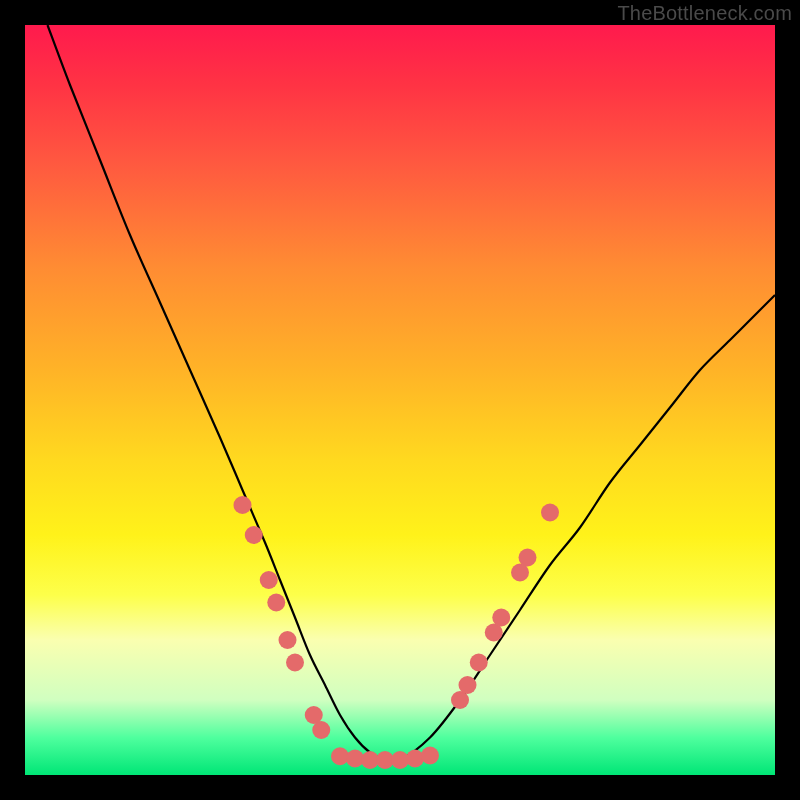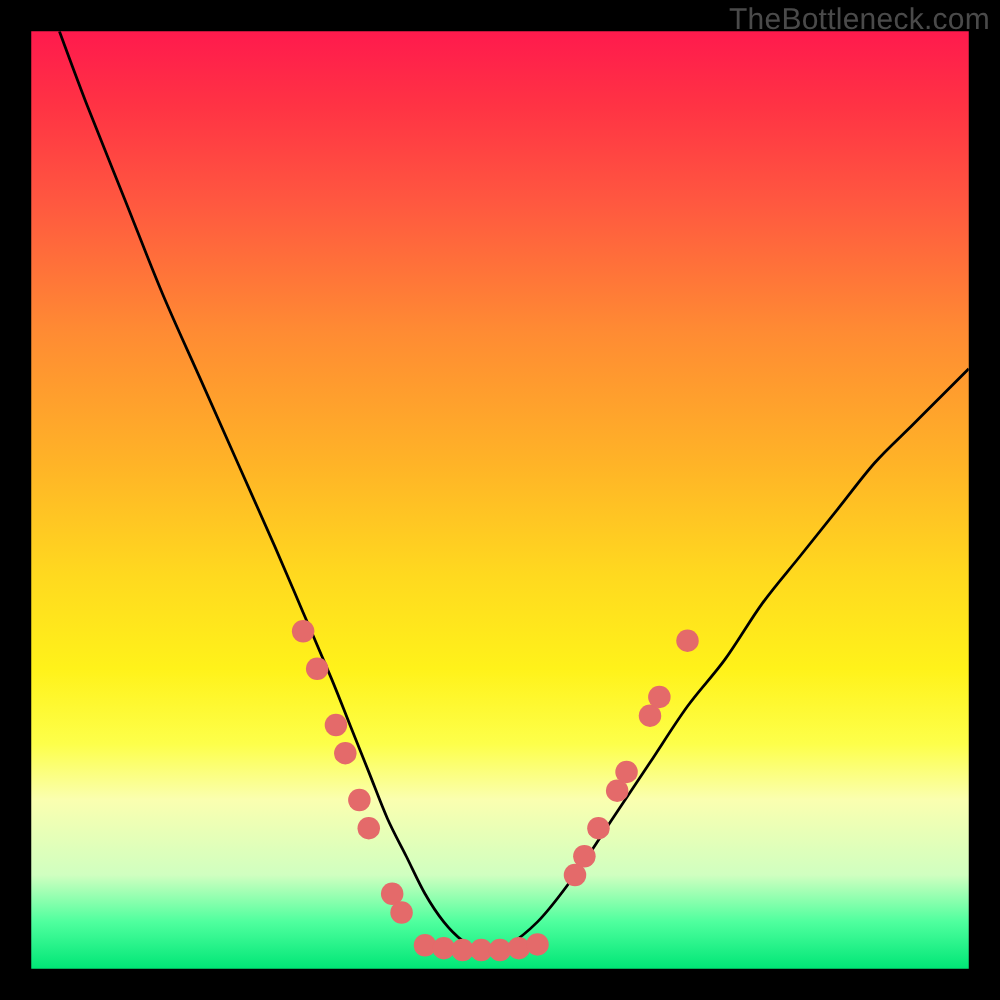--- a/index.html
+++ b/index.html
@@ -36,21 +36,21 @@
     left: 0;
     top: 0;
     width: 750px;
     height: 750px;
   }
   .watermark {
     position: absolute;
     top: 2px;
     right: 8px;
     color: #4a4a4a;
-    font-size: 24px;
+    font-size: 20px;
     font-weight: 500;
     letter-spacing: 0.2px;
     font-family: Arial, Helvetica, sans-serif;
   }
 </style>
 </head>
 <body>
 
 <div class="frame">
   <svg class="plot" viewBox="0 0 750 750" preserveAspectRatio="none">

